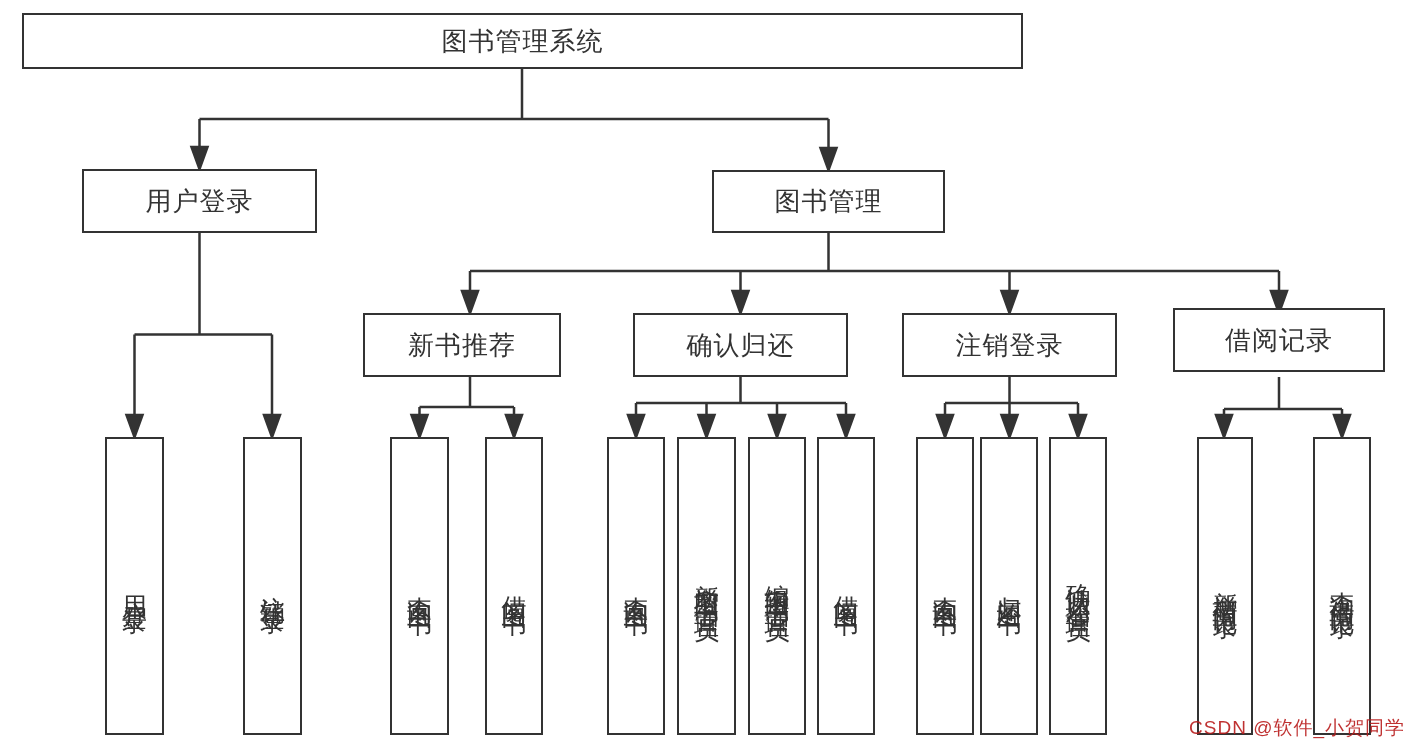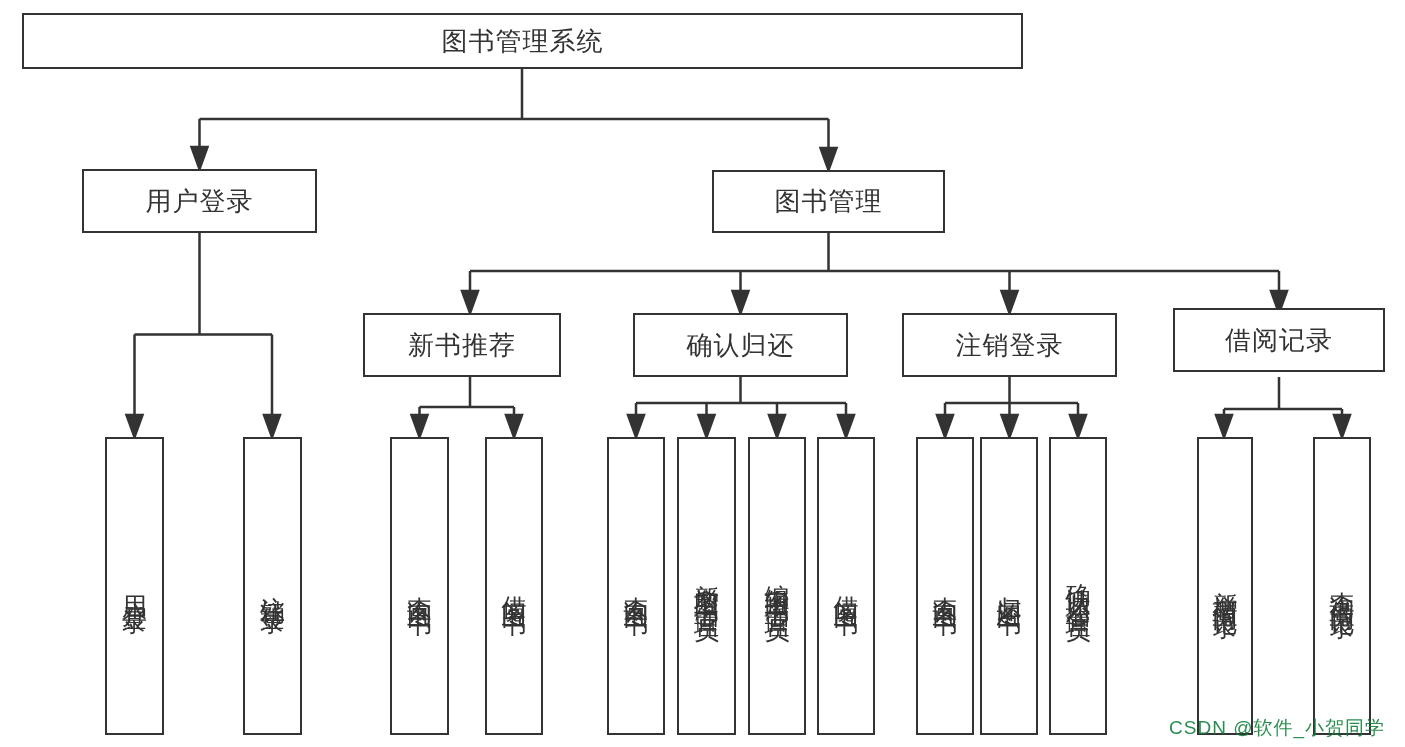--- a/index.html
+++ b/index.html
@@ -23,23 +23,23 @@
   .node.h{font-size:26px;letter-spacing:1px;white-space:nowrap;}
   .node.v{font-size:25px;}
   .vtext{
     writing-mode:vertical-rl;
     text-orientation:mixed;
     line-height:1;
     letter-spacing:5px;
   }
   #watermark{
     position:absolute;
-    right:20px;bottom:6px;
+    right:0;bottom:6px;
     font-size:19px;
-    color:#15803d;
+    color:#b91c1c;
     opacity:0.9;
     letter-spacing:1px;
     z-index:6;
     white-space:nowrap;
   }
 </style>
 </head>
 <body>
 
 <div id="stage">

